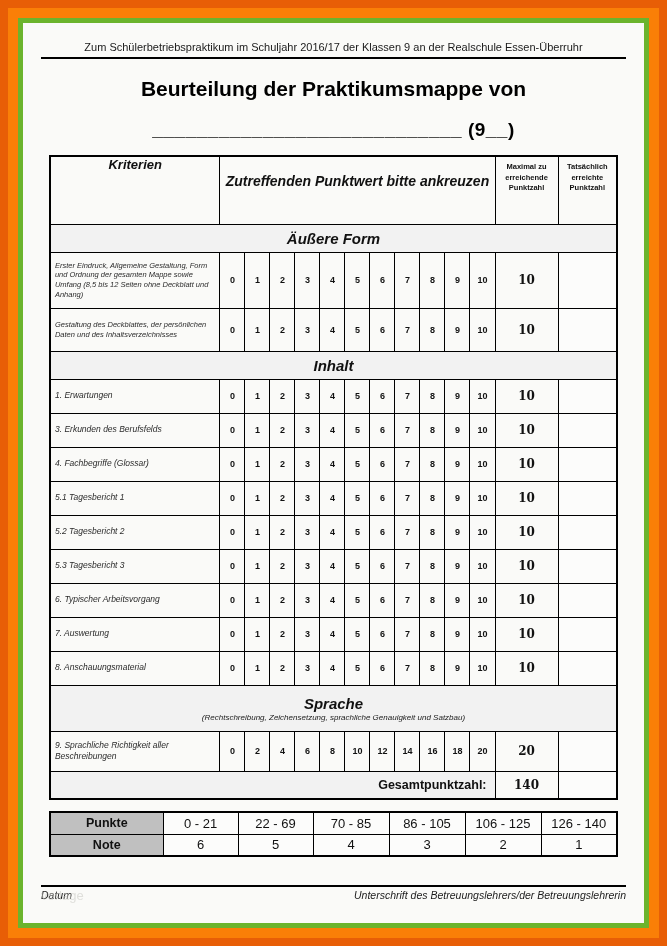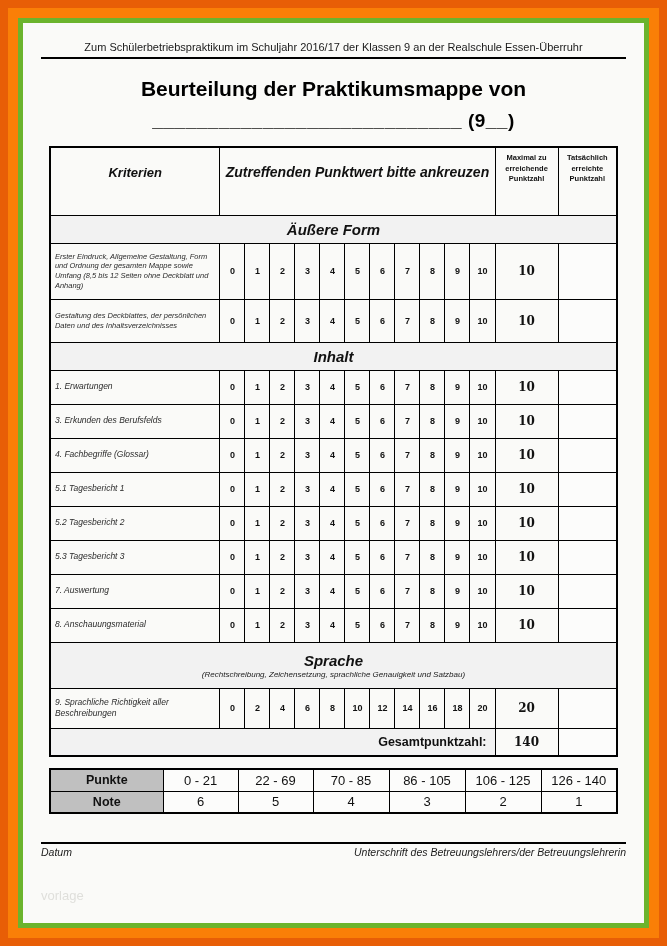--- a/index.html
+++ b/index.html
@@ -9,28 +9,28 @@
   .frame-outer { width:667px; height:946px; background:#E85E06; padding:8px; }
   .frame-mid   { width:100%; height:100%; background:#FA7F07; padding:10px; }
   .frame-green { width:100%; height:100%; background:#6BB42D; padding:5px; }
   .content     { width:100%; height:100%; background:#FAFAF8; padding:8px 14px; position:relative; overflow:hidden; }
 
   .doc-header {
     text-align:center; font-size:11px; color:#1a1a1a;
     padding:6px 0 4px; margin:4px 4px 0; border-bottom:2px solid #000;
   }
   .doc-title { text-align:center; font-size:21px; font-weight:bold; margin-top:18px; color:#000; }
-  .name-line { text-align:center; font-size:19px; font-weight:bold; margin-top:9px; letter-spacing:0.5px; color:#000; white-space:nowrap; }
+  .name-line { text-align:center; font-size:19px; font-weight:bold; margin-top:18px; letter-spacing:0.5px; color:#000; white-space:nowrap; }
 
   table { border-collapse:collapse; }
   .main-table { width:567px; margin:14px auto 0; table-layout:fixed; border:2px solid #000; }
   .main-table th, .main-table td { border:1px solid #000; overflow:hidden; }
 
   .main-table thead tr { height:68px; }
-  .kriterien-head { font-style:italic; font-weight:bold; font-size:13px; vertical-align:top; padding-top:17px; text-align:center; }
+  .kriterien-head { font-style:italic; font-weight:bold; font-size:13px; vertical-align:top; text-align:center; }
   .punktwert-head { font-style:italic; font-weight:bold; font-size:14px; vertical-align:top; padding-top:16px; text-align:center; }
   .small-head { font-weight:bold; font-size:7.5px; line-height:1.4; vertical-align:top; padding:5px 2px 0; text-align:center; }
 
   .section-row td { background:#F2F2F2; text-align:center; padding:2px 0; }
   .section-row { height:28px; }
   .section-row.has-sub { height:46px; }
   .section-title { font-weight:bold; font-style:italic; font-size:15px; }
   .section-sub { font-style:italic; font-size:8px; margin-top:1px; color:#1a1a1a; }
 
   .row-label { font-style:italic; font-size:8.5px; line-height:1.3; padding:2px 4px; text-align:left; color:#2b2b2b; }
@@ -208,20 +208,36 @@
                 <td class="scale-cell">6</td>
                 <td class="scale-cell">7</td>
                 <td class="scale-cell">8</td>
                 <td class="scale-cell">9</td>
                 <td class="scale-cell">10</td>
                 <td class="max-cell">10</td>
                 <td class="achieved-cell"></td>
               </tr>
               <tr class="criteria-row" style="height: 34px;">
                 <td class="row-label">5.3 Tagesbericht 3</td>
+                <td class="scale-cell">0</td>
+                <td class="scale-cell">1</td>
+                <td class="scale-cell">2</td>
+                <td class="scale-cell">3</td>
+                <td class="scale-cell">4</td>
+                <td class="scale-cell">5</td>
+                <td class="scale-cell">6</td>
+                <td class="scale-cell">7</td>
+                <td class="scale-cell">8</td>
+                <td class="scale-cell">9</td>
+                <td class="scale-cell">10</td>
+                <td class="max-cell">10</td>
+                <td class="achieved-cell"></td>
+              </tr>
+              <tr class="criteria-row" style="height: 34px;">
+                <td class="row-label">6. Typischer Arbeitsvorgang</td>
                 <td class="scale-cell">0</td>
                 <td class="scale-cell">1</td>
                 <td class="scale-cell">2</td>
                 <td class="scale-cell">3</td>
                 <td class="scale-cell">4</td>
                 <td class="scale-cell">5</td>
                 <td class="scale-cell">6</td>
                 <td class="scale-cell">7</td>
                 <td class="scale-cell">8</td>
                 <td class="scale-cell">9</td>

